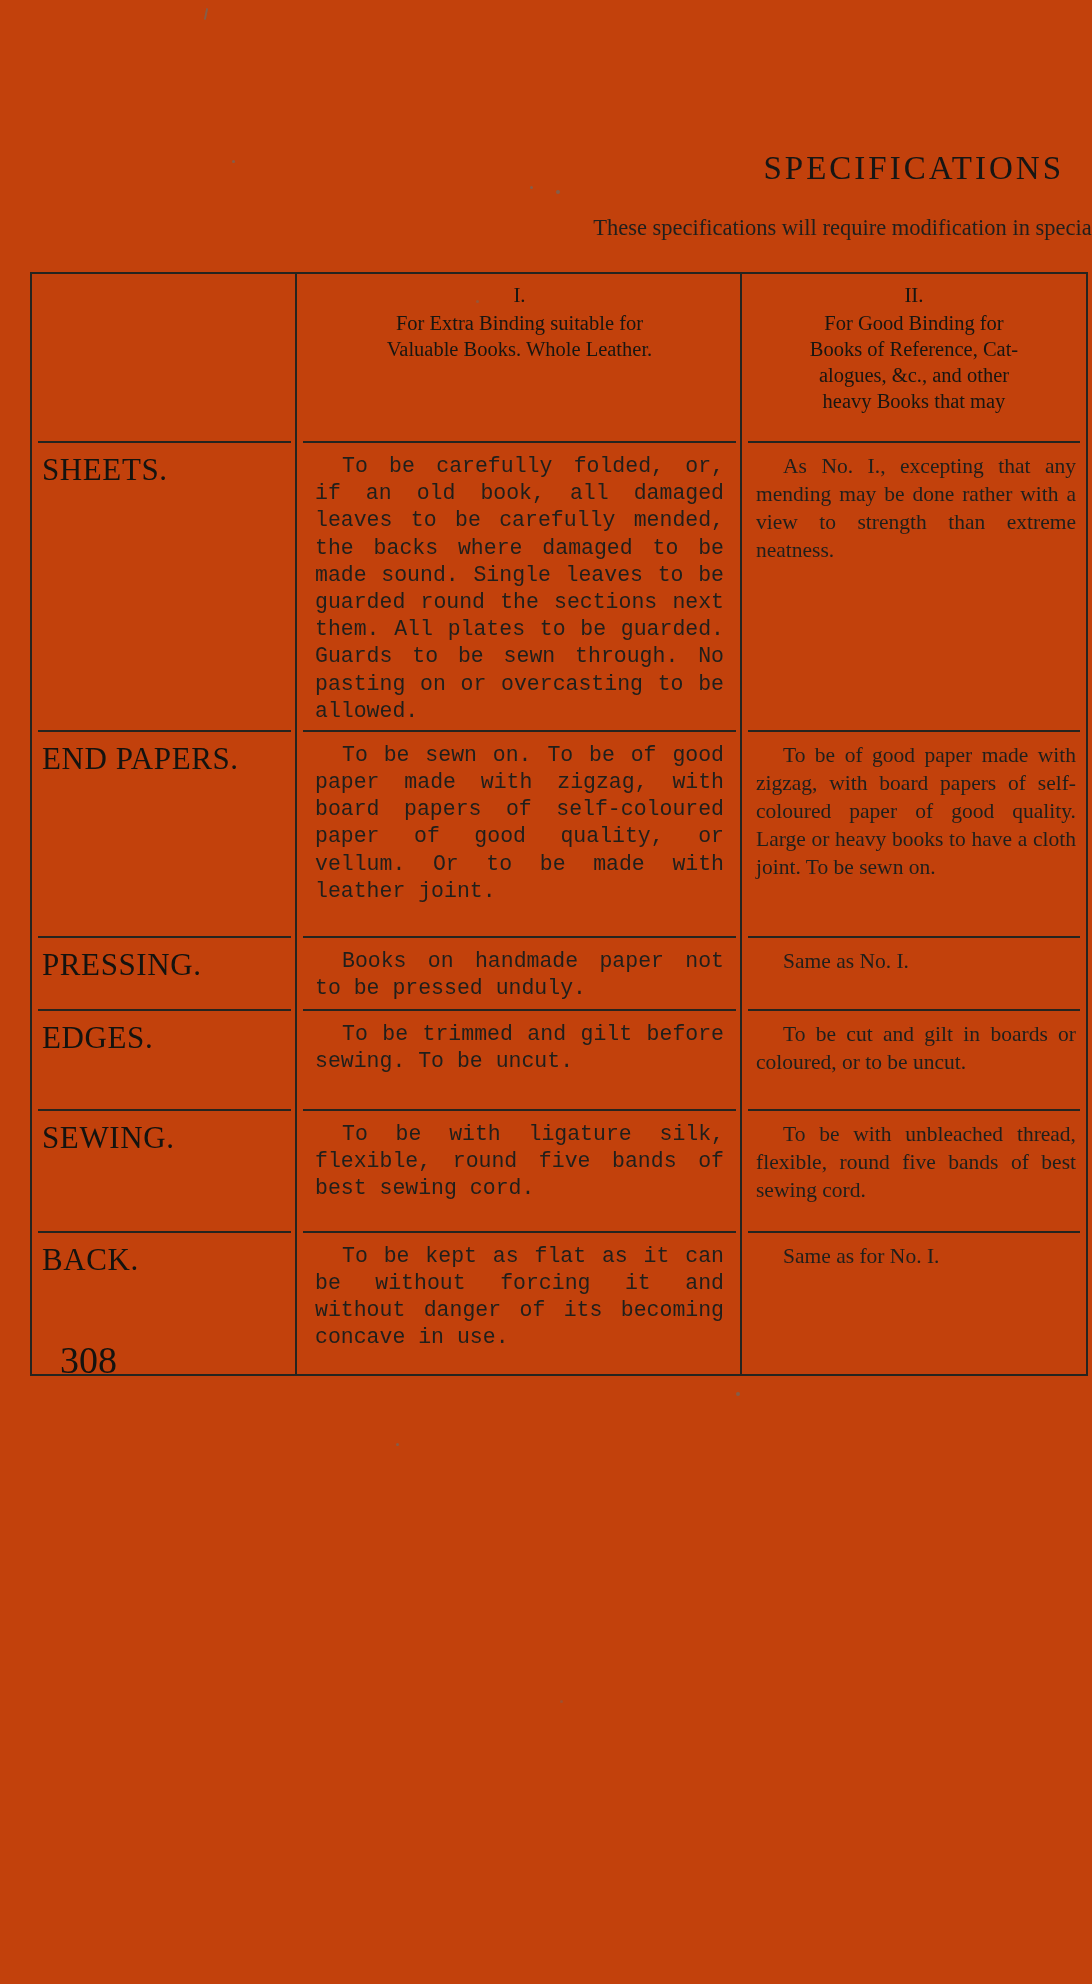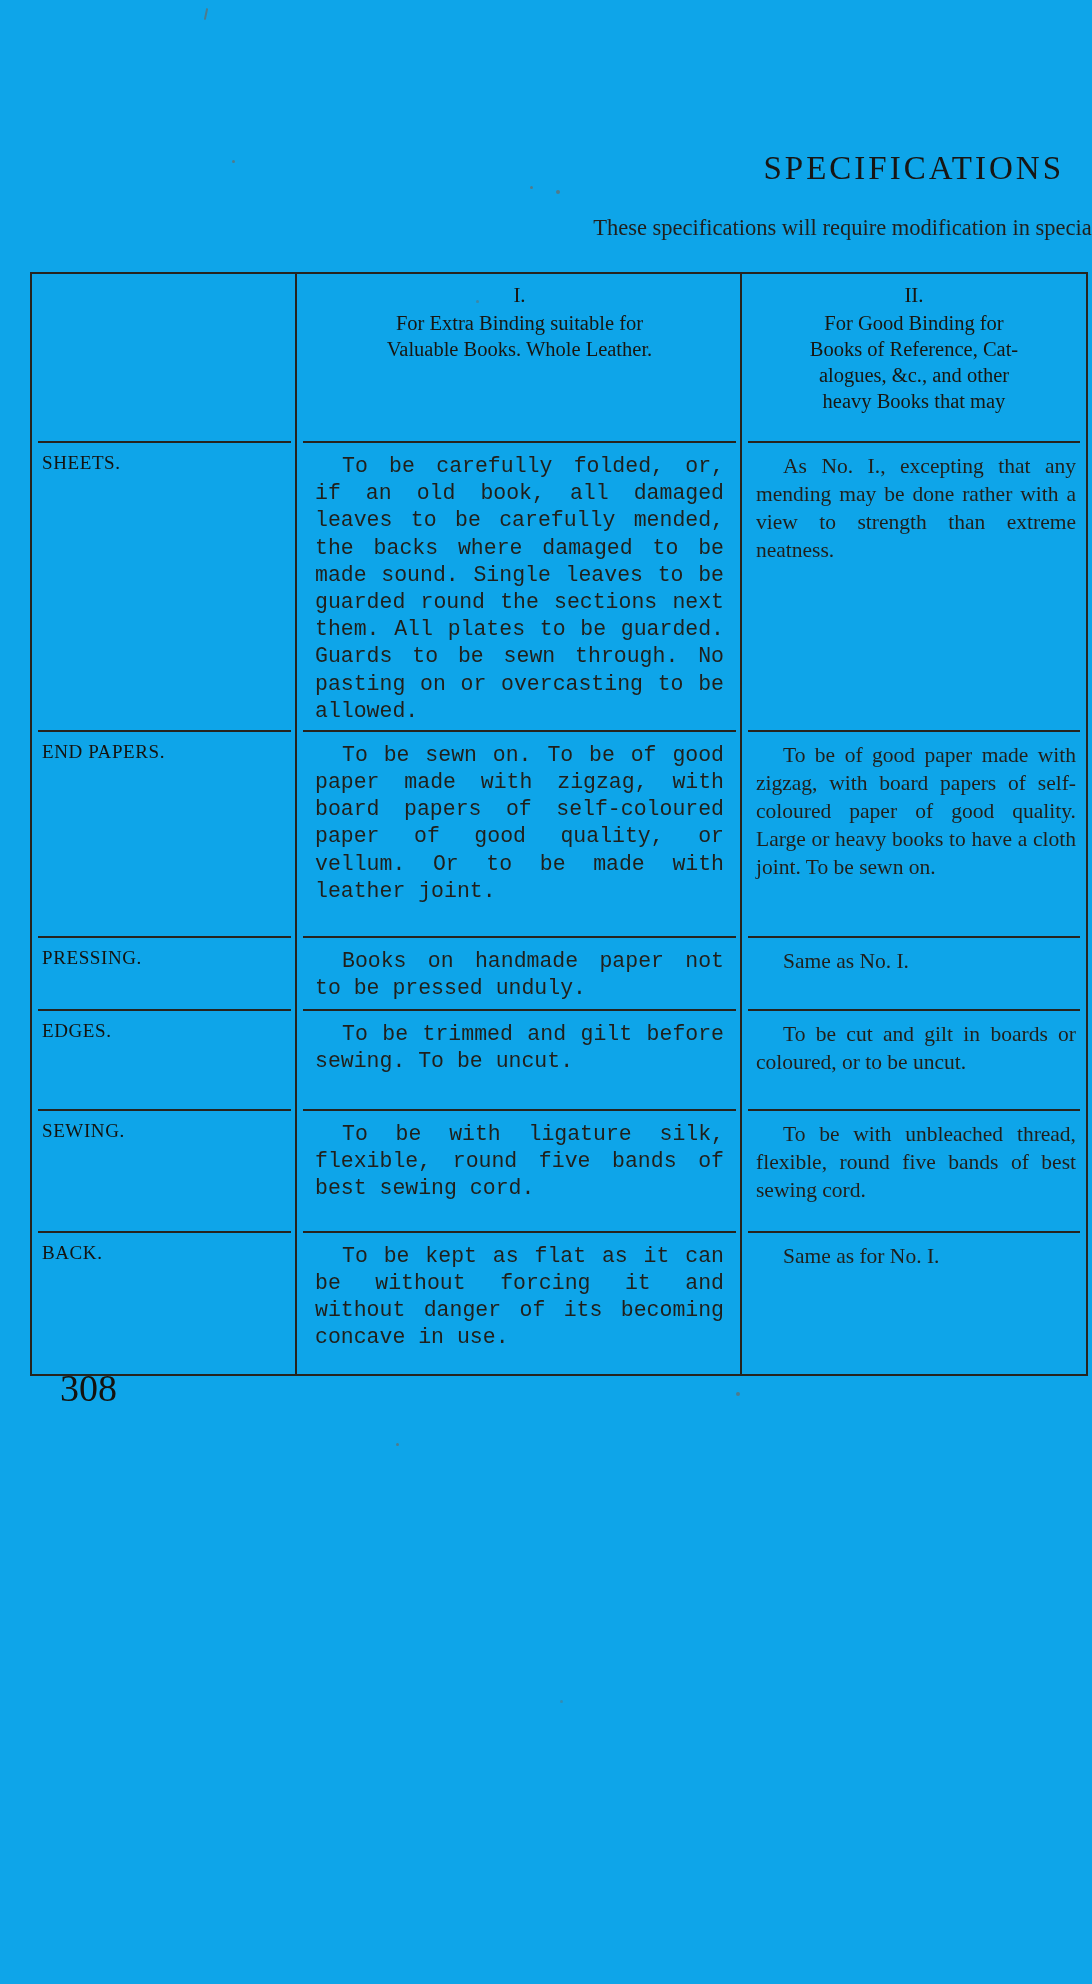--- a/index.html
+++ b/index.html
@@ -4,21 +4,21 @@
 <style>
   html,body{margin:0;padding:0;}
   body{
     background:#e8e6e0;
     font-family:"Liberation Serif","DejaVu Serif",serif;
   }
   .page{
     position:relative;
     width:1092px;height:1984px;
     margin:0 auto;
-    background:#0ea5e9;
+    background:#c2410c;
     color:#1d1c1a;
     overflow:hidden;
   }
   
   .title{
     position:absolute;
     top:150px;right:28px;
     font-size:33px;
     letter-spacing:3px;
     color:#171614;
@@ -61,21 +61,21 @@
   .trow.r5{min-height:142px;}
   .cell{position:relative;box-sizing:border-box;}
   
   .trow.sep .cell::before{
     content:"";
     position:absolute;top:-1px;left:6px;right:6px;height:2px;
     background:#26241f;
   }
   .label-cell{
     padding:10px 6px 0 10px;
-    font-size:19px;
+    font-size:31px;
     letter-spacing:0.6px;
     color:#14130f;
   }
   .body-cell{
     font-size:21.5px;
     line-height:1.265;
     text-align:justify;
     text-indent:27px;
     color:#201f1b;
   }
@@ -89,21 +89,20 @@
     color:#181611;
   }
   .head-cell .numeral{font-size:21px;margin-bottom:1px;}
   .head-cell .hline{padding:0 10px;}
   
   .page-number{
     position:absolute;
     left:60px;top:1338px;
     font-size:38px;
     color:#14130f;
-    margin-top:28px;
   }
   
   .speck{position:absolute;background:#6b6a64;border-radius:50%;opacity:.7;}
   .sp1{left:205px;top:8px;width:2px;height:12px;border-radius:1px;transform:rotate(12deg);}
   .sp2{left:232px;top:160px;width:3px;height:3px;}
   .sp3{left:530px;top:186px;width:3px;height:3px;}
   .sp4{left:556px;top:190px;width:4px;height:4px;}
   .sp5{left:736px;top:1392px;width:4px;height:4px;}
   .sp6{left:396px;top:1443px;width:3px;height:3px;}
   .sp7{left:560px;top:1700px;width:3px;height:3px;opacity:.4;}

